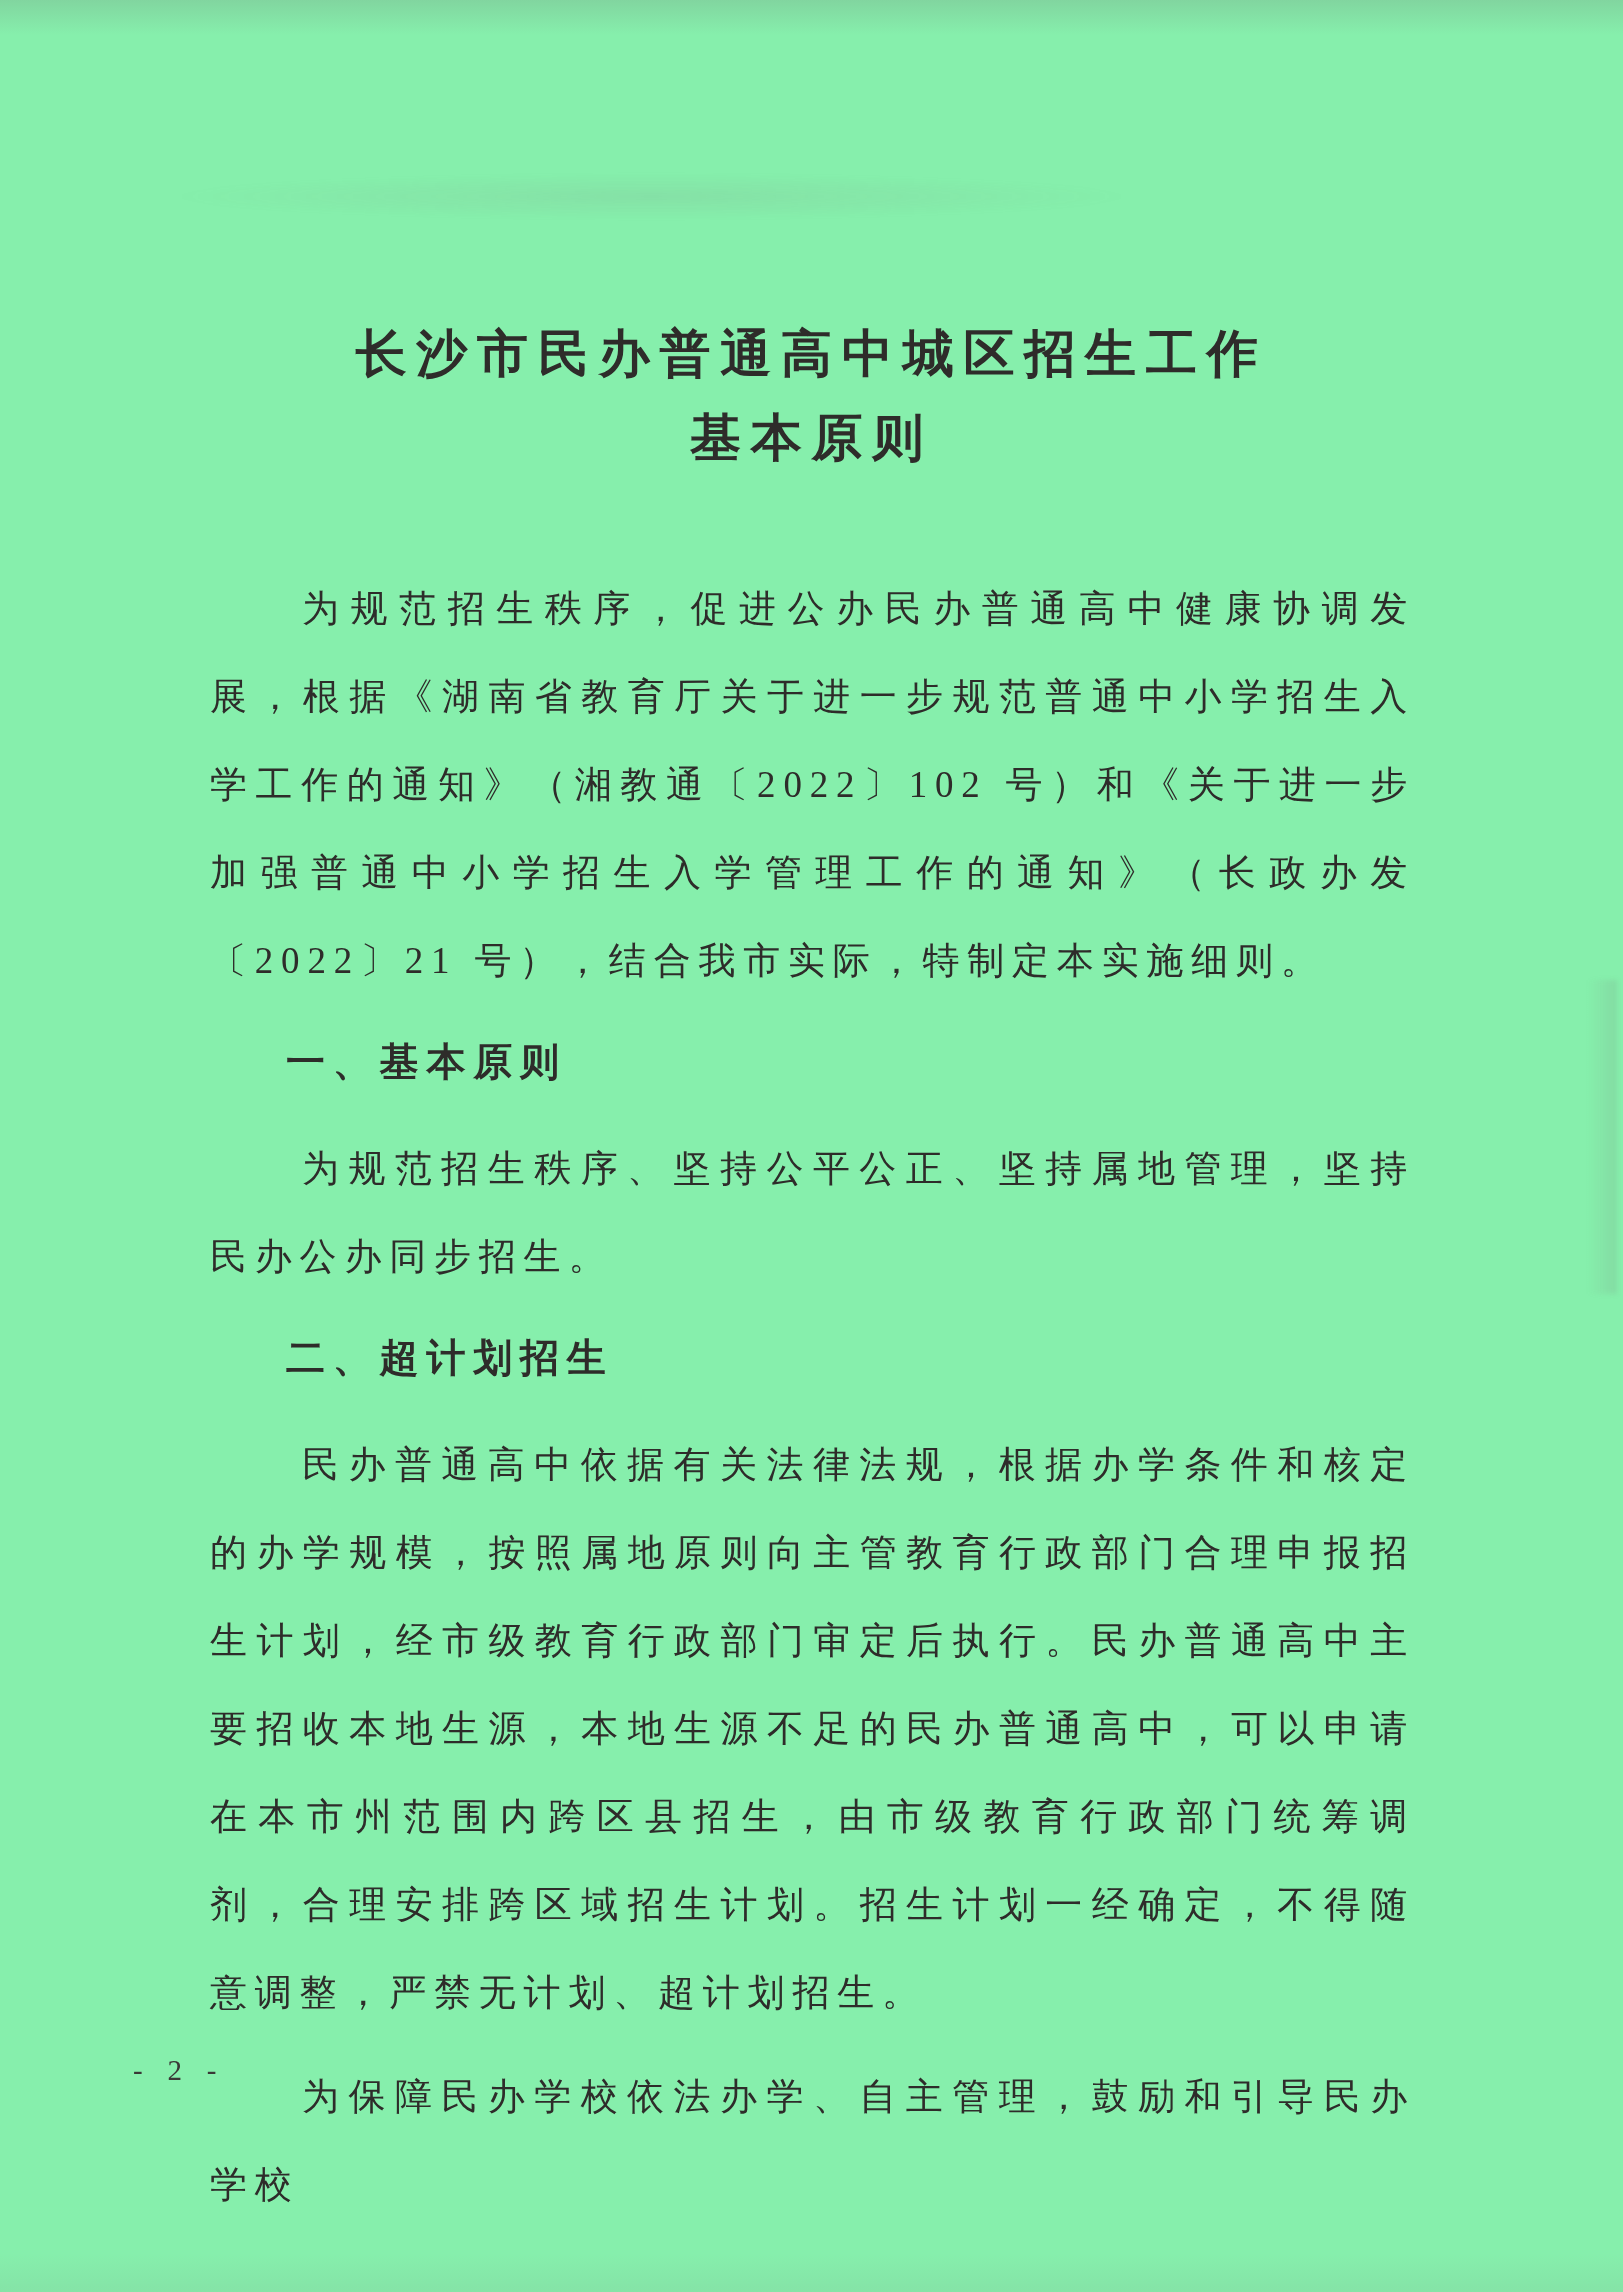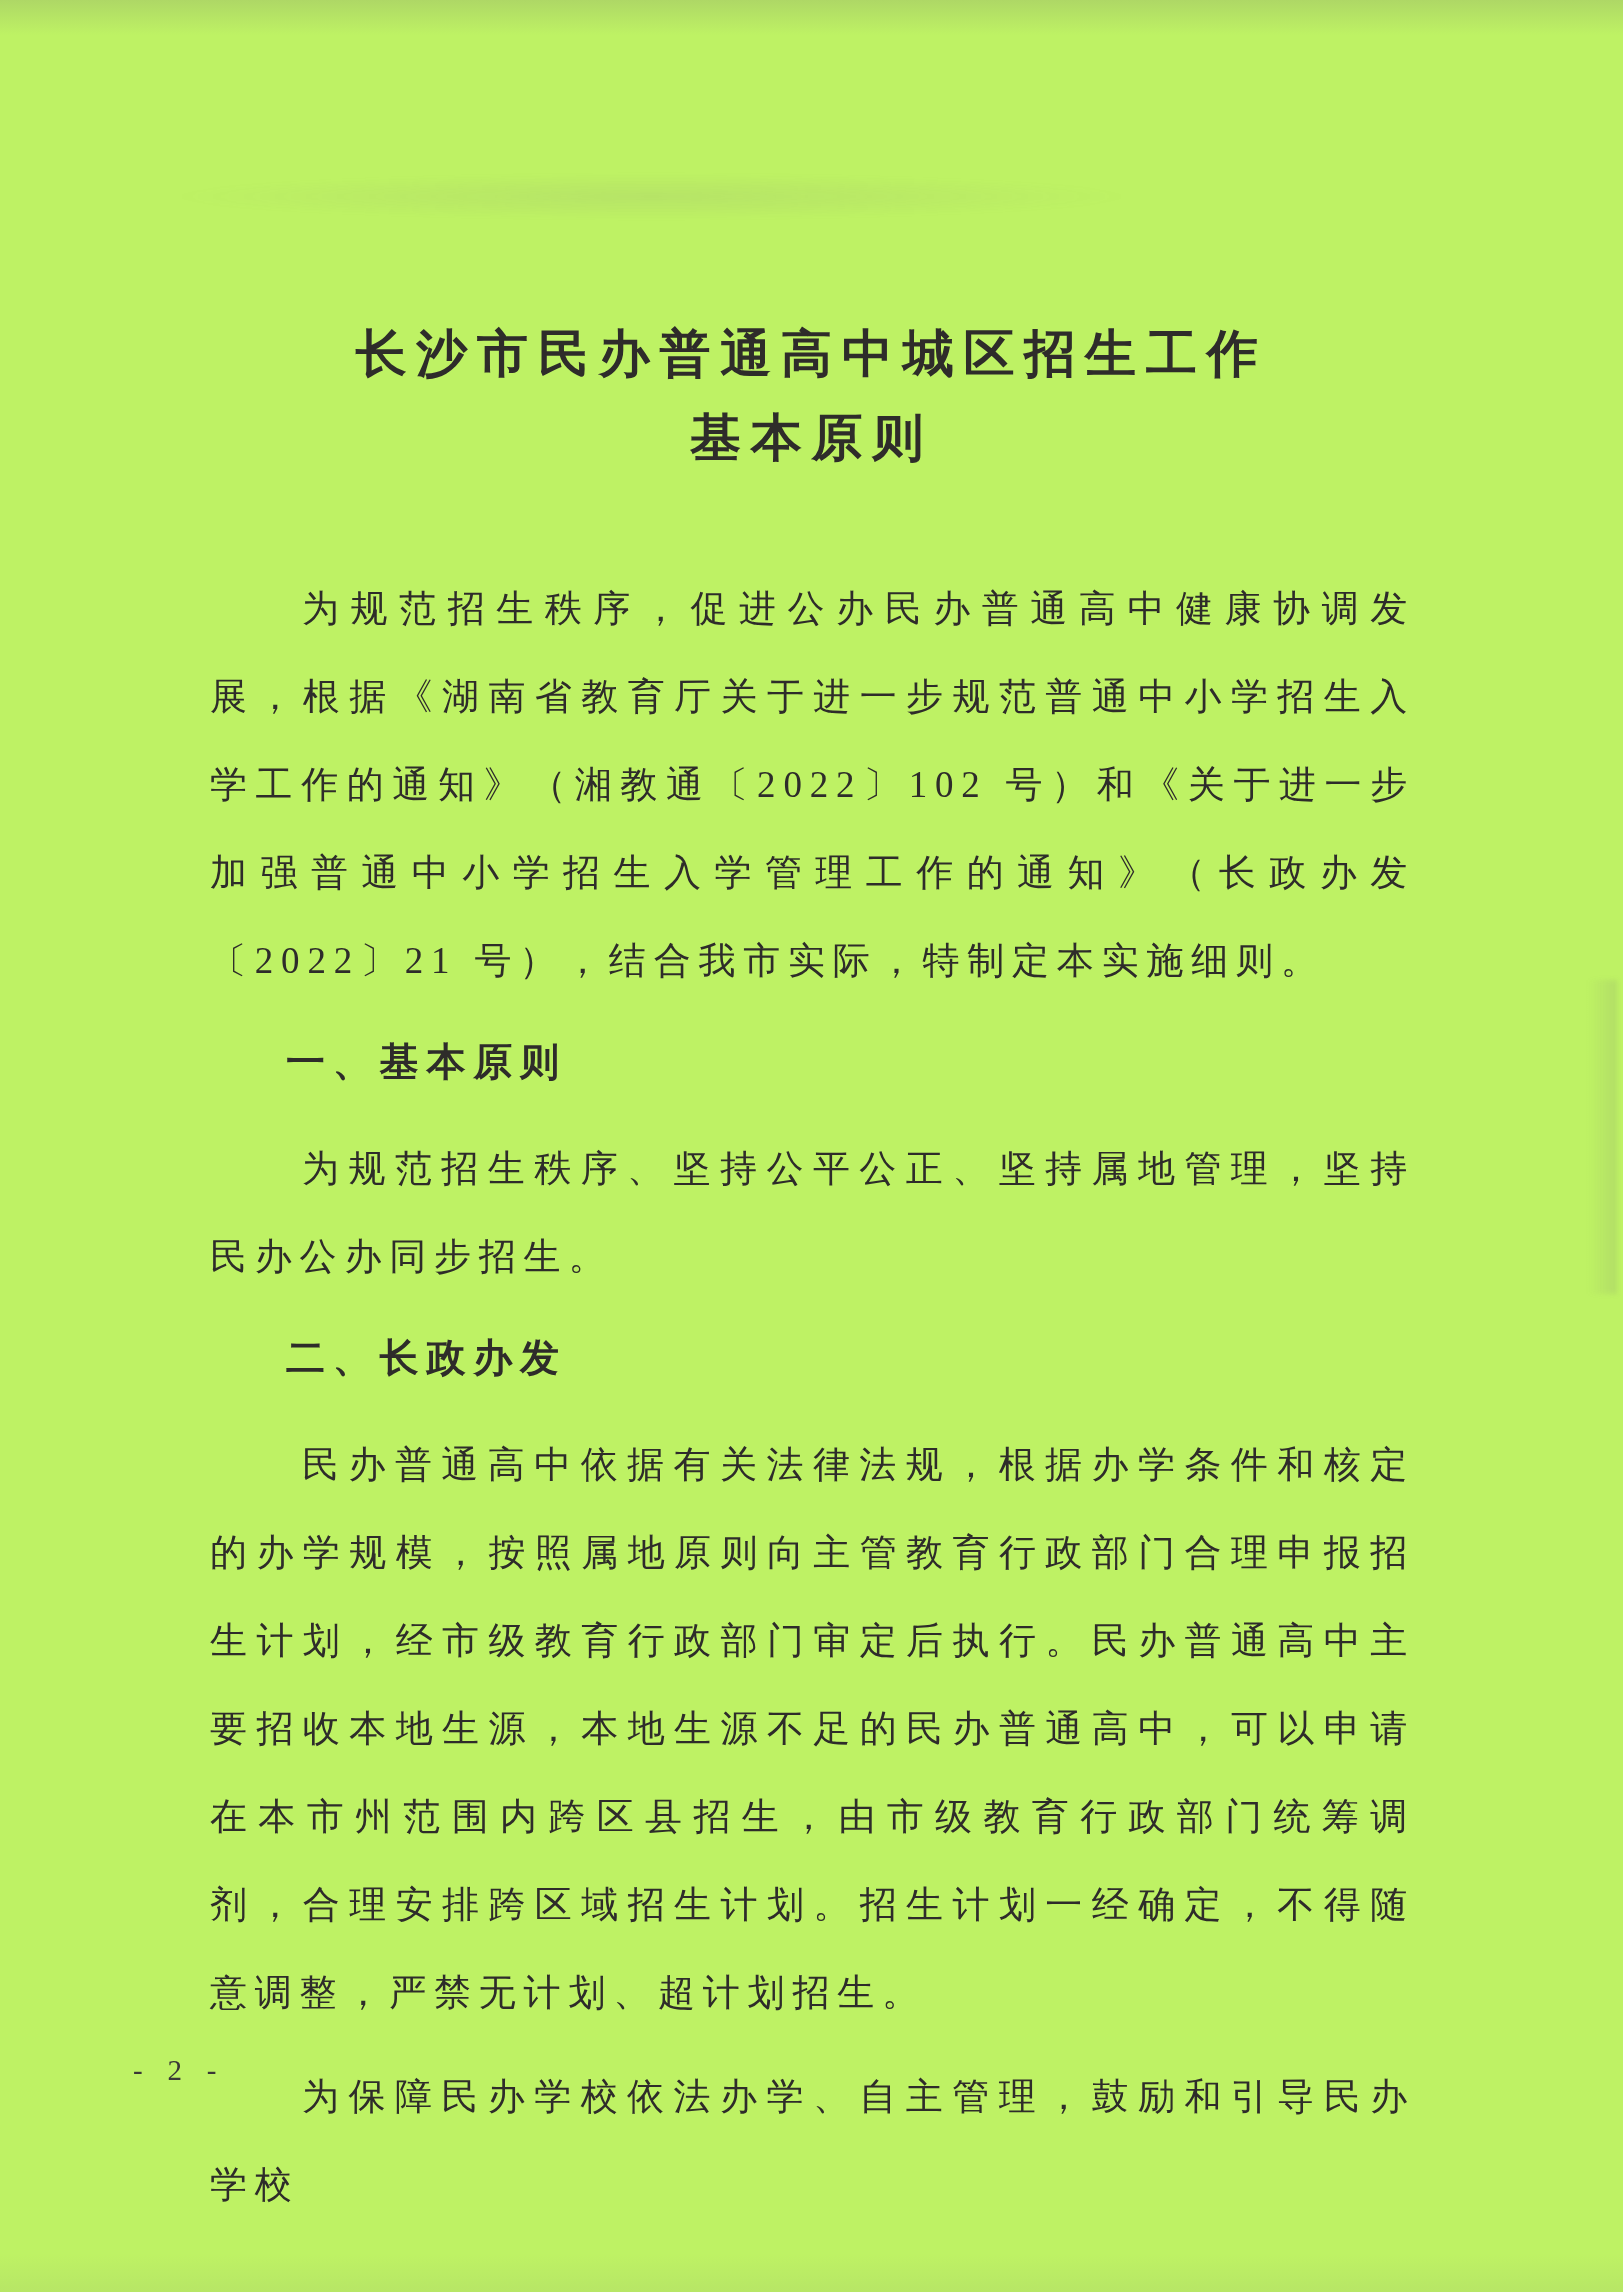--- a/index.html
+++ b/index.html
@@ -5,21 +5,21 @@
   html, body {
     margin: 0;
     padding: 0;
     background: #d8d8d6;
   }
   .page {
     position: relative;
     width: 1623px;
     height: 2293px;
     margin: 0 auto;
-    background-color: #bef264;
+    background-color: #86efac;
     overflow: hidden;
     color: #2e2c2a;
     font-family: "Liberation Serif", "DejaVu Serif", serif;
   }
   
   .artifact-top {
     position: absolute;
     top: 0; left: 0; right: 0;
     height: 35px;
     background: linear-gradient(180deg, rgba(110,110,108,0.20), rgba(110,110,108,0.0));
@@ -106,21 +106,21 @@
 
   <h1 class="doc-title">
     <span class="title-line">长沙市民办普通高中城区招生工作</span>
     <span class="title-line">基本原则</span>
   </h1>
 
   <div class="body-text">
     <p class="para">为规范招生秩序，促进公办民办普通高中健康协调发展，根据《湖南省教育厅关于进一步规范普通中小学招生入学工作的通知》（湘教通〔2022〕102 号）和《关于进一步加强普通中小学招生入学管理工作的通知》（长政办发〔2022〕21 号），结合我市实际，特制定本实施细则。</p>
     <h2 class="heading">一、基本原则</h2>
     <p class="para">为规范招生秩序、坚持公平公正、坚持属地管理，坚持民办公办同步招生。</p>
-    <h2 class="heading">二、长政办发</h2>
+    <h2 class="heading">二、超计划招生</h2>
     <p class="para">民办普通高中依据有关法律法规，根据办学条件和核定的办学规模，按照属地原则向主管教育行政部门合理申报招生计划，经市级教育行政部门审定后执行。民办普通高中主要招收本地生源，本地生源不足的民办普通高中，可以申请在本市州范围内跨区县招生，由市级教育行政部门统筹调剂，合理安排跨区域招生计划。招生计划一经确定，不得随意调整，严禁无计划、超计划招生。</p>
     <p class="para">为保障民办学校依法办学、自主管理，鼓励和引导民办学校</p>
   </div>
 
   <div class="page-number">- 2 -</div>
 
 </div>
 
 
 </body></html>

